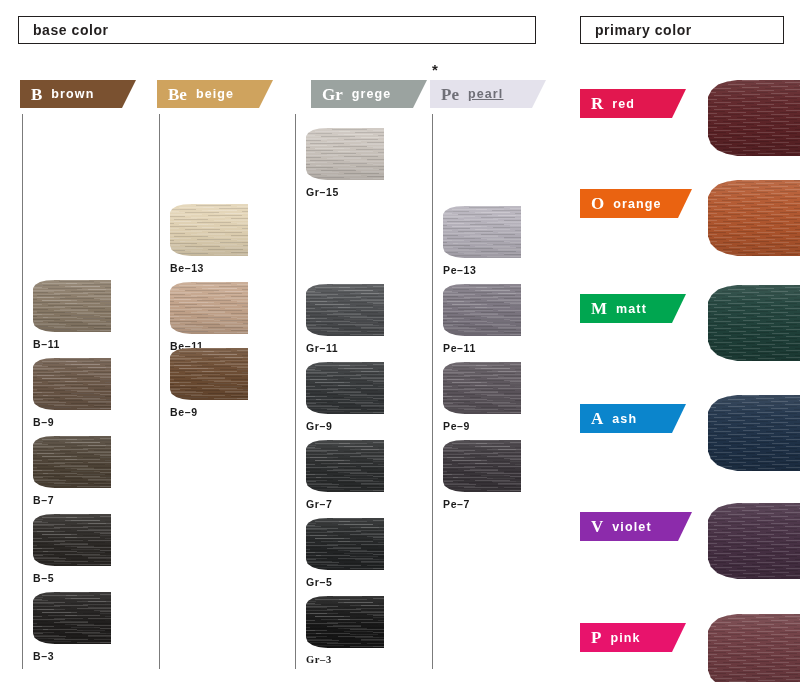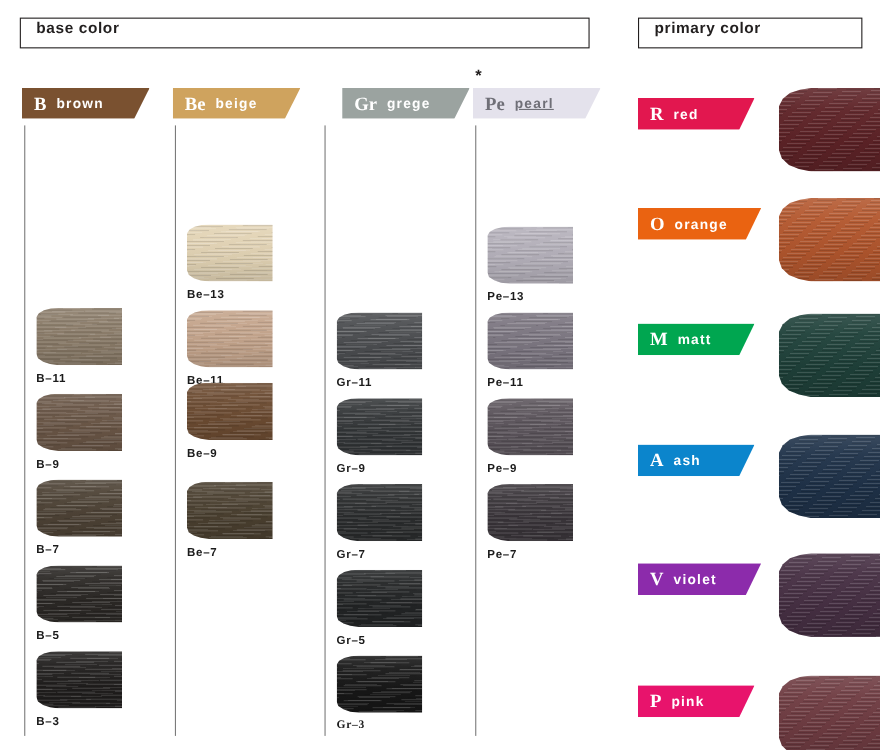--- a/index.html
+++ b/index.html
@@ -15,20 +15,21 @@
     position: relative;
   }
 
   
   .section-box {
     position: absolute;
     border: 1px solid #221f1f;
     background: #ffffff;
     box-sizing: border-box;
     display: flex;
+    align-items: center;
   }
   .section-box .section-label {
     font-size: 14px;
     font-weight: 700;
     letter-spacing: 0.04em;
     color: #221f1f;
     padding-left: 14px;
   }
   #base-color-box   { left: 18px;  top: 16px; width: 518px; height: 28px; }
   #primary-color-box{ left: 580px; top: 16px; width: 204px; height: 28px; }
@@ -257,30 +258,30 @@
       <div class="swatch-label">Be–13</div>
     </div>
     <div class="swatch-item" style="left: 170px; top: 282px;">
       <div class="swatch" style="width: 78px; height: 52px; background: rgb(196, 164, 139);"></div>
       <div class="swatch-label">Be–11</div>
     </div>
     <div class="swatch-item" style="left: 170px; top: 348px;">
       <div class="swatch" style="width: 78px; height: 52px; background: rgb(109, 76, 50);"></div>
       <div class="swatch-label">Be–9</div>
     </div>
-    <div class="swatch-item" style="left: 170px; top: 438px;">
-      <div class="swatch" style="width: 78px; height: 52px; background: rgb(75, 64, 48);"></div>
-      <div class="swatch-label">Be–7</div>
-    </div>
     <div class="col-rule" style="left: 295px; height: 555px;"></div>
     <div class="base-col" style="left: 311px;">
       <div class="tag" style="background: rgb(155, 163, 160); width: 116px;">
         <span class="tag-initial" style="color: rgb(255, 255, 255);">Gr</span>
         <span class="tag-word" style="color: rgb(255, 255, 255);">grege</span>
       </div>
+    </div>
+    <div class="swatch-item" style="left: 306px; top: 128px;">
+      <div class="swatch" style="width: 78px; height: 52px; background: rgb(203, 196, 189);"></div>
+      <div class="swatch-label">Gr–15</div>
     </div>
     <div class="swatch-item" style="left: 306px; top: 284px;">
       <div class="swatch" style="width: 78px; height: 52px; background: rgb(75, 77, 80);"></div>
       <div class="swatch-label">Gr–11</div>
     </div>
     <div class="swatch-item" style="left: 306px; top: 362px;">
       <div class="swatch" style="width: 78px; height: 52px; background: rgb(52, 55, 57);"></div>
       <div class="swatch-label">Gr–9</div>
     </div>
     <div class="swatch-item" style="left: 306px; top: 440px;">

